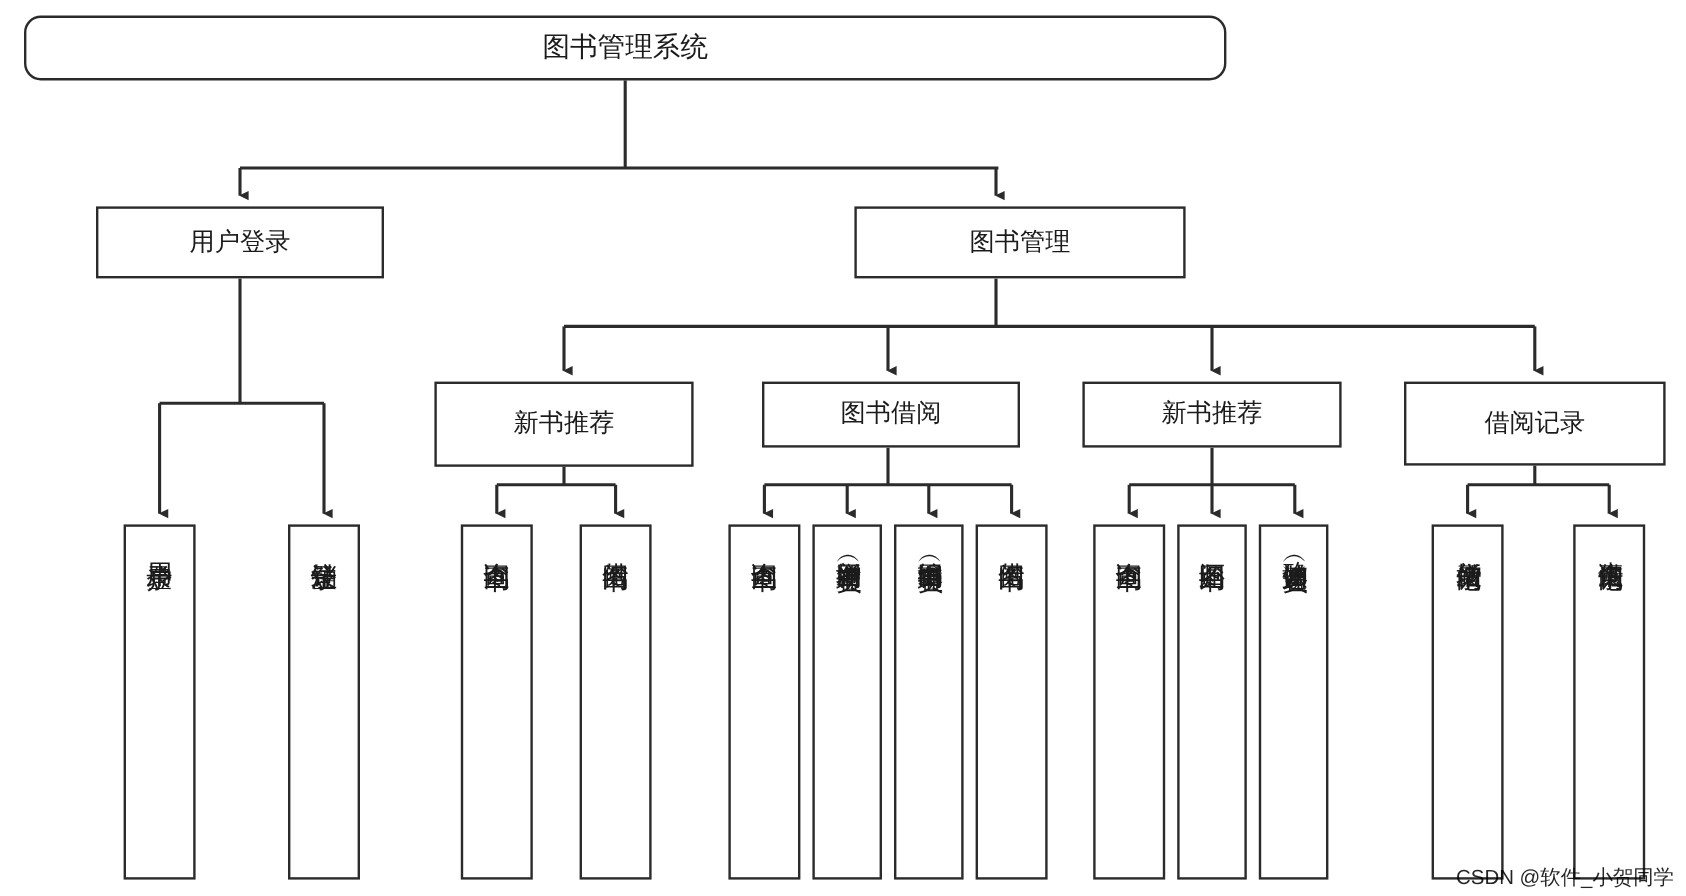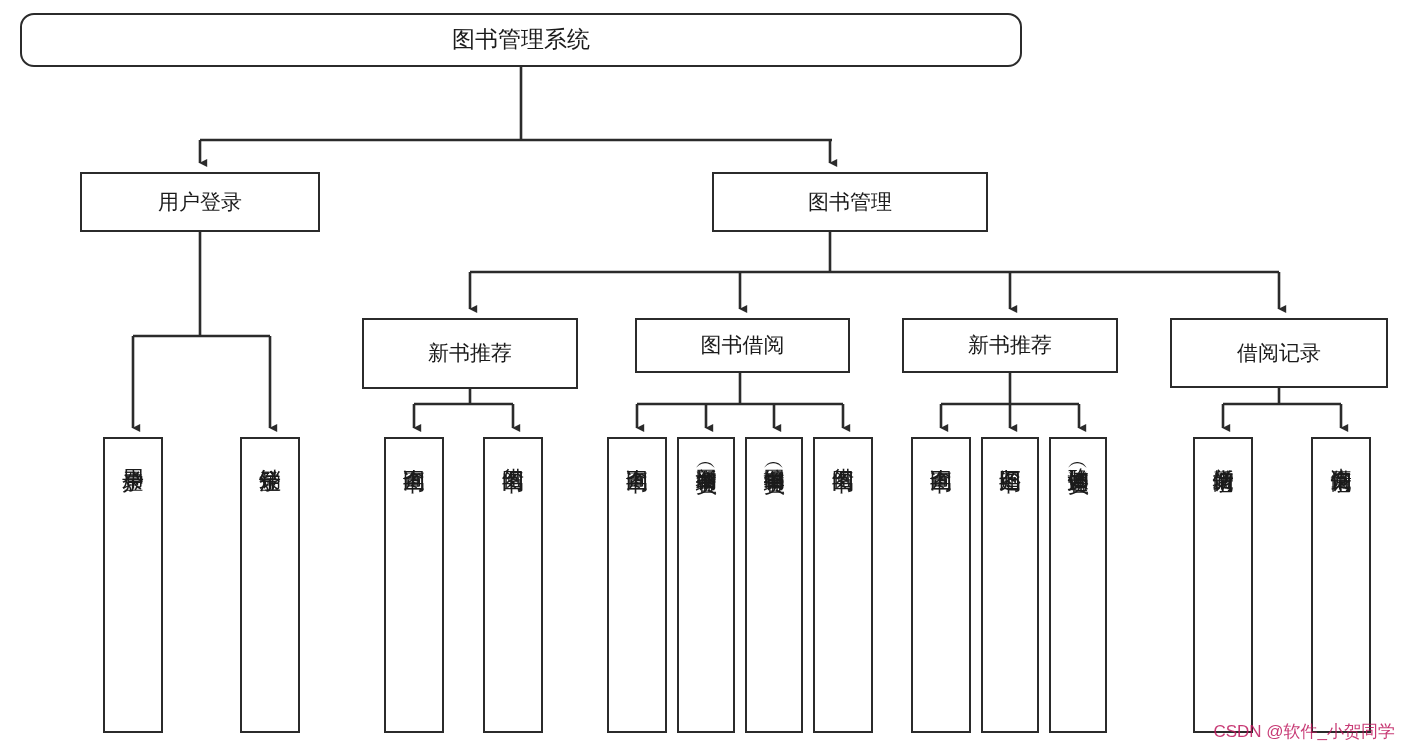--- a/index.html
+++ b/index.html
@@ -54,21 +54,21 @@
     justify-content:center;
     padding-top:12px;
   }
   .leaf.narrow .lbl{font-size:21px;}
 
   
   #watermark{
     position:absolute;
     right:10px;bottom:4px;
     font-size:17px;
-    color:#be185d;
+    color:#000000;
     opacity:.85;
     z-index:5;
     white-space:nowrap;
     font-family:"Liberation Sans","DejaVu Sans",sans-serif;
   }
 </style>
 </head>
 <body>
 
 <div id="canvas">

